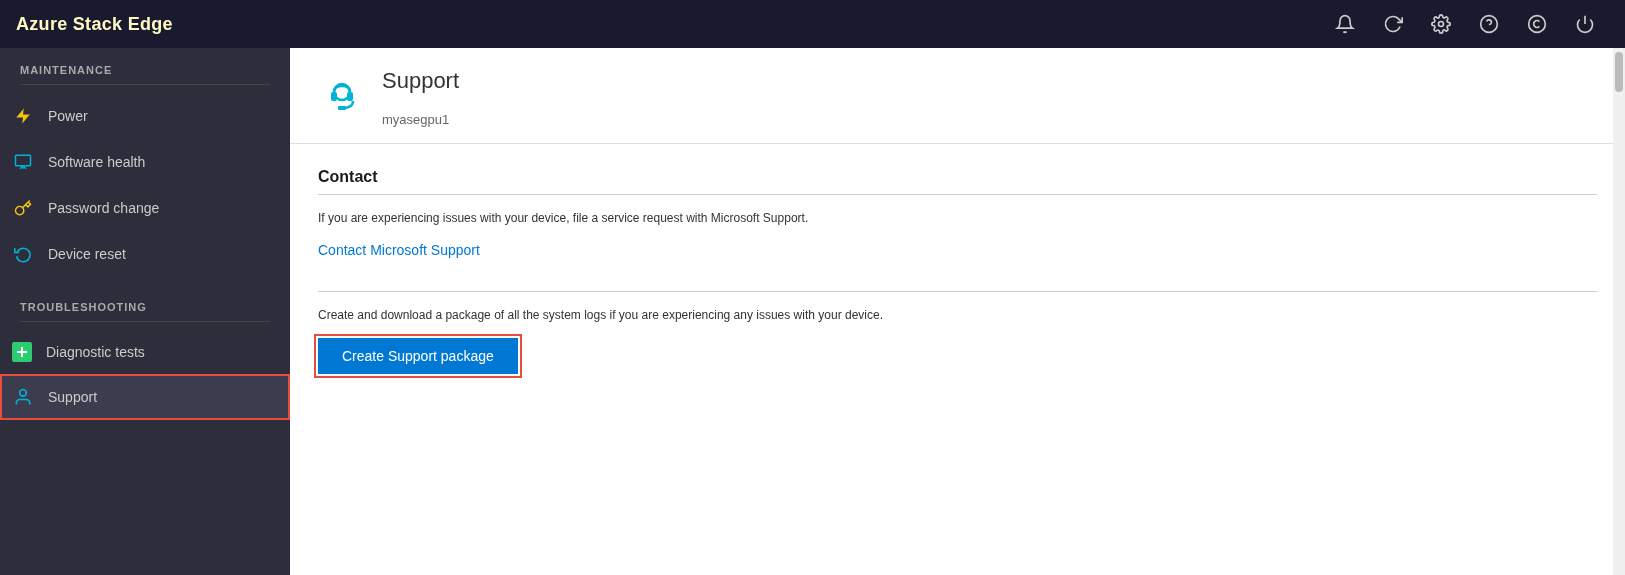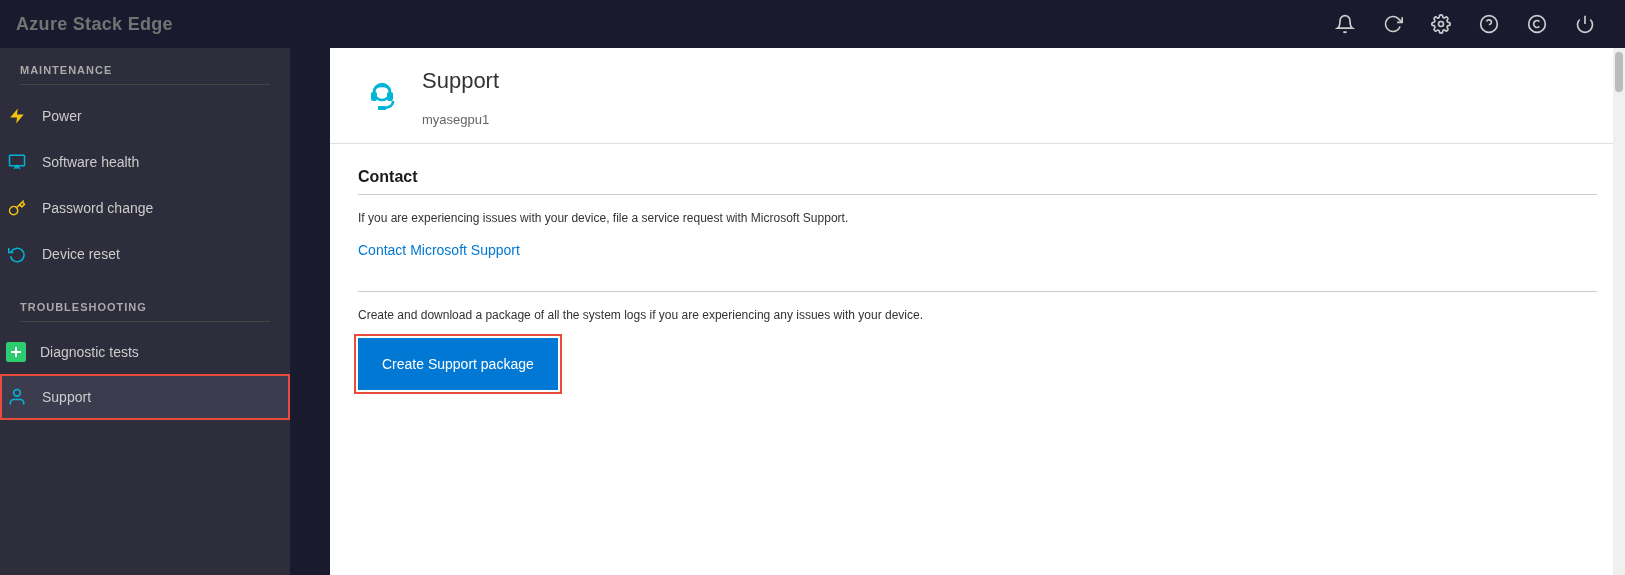--- a/index.html
+++ b/index.html
@@ -9,21 +9,21 @@
     .topbar {
       height: 48px;
       background: #1a1a2e;
       display: flex;
       align-items: center;
       justify-content: space-between;
       padding: 0 16px;
       flex-shrink: 0;
     }
     .topbar-title {
-      color: #737373;
+      color: #fef9c3;
       font-size: 18px;
       font-weight: 600;
       letter-spacing: 0.3px;
     }
     .topbar-icons {
       display: flex;
       align-items: center;
       gap: 0;
     }
     .topbar-icon-btn {
@@ -37,21 +37,20 @@
       font-size: 18px;
       border: none;
       background: transparent;
     }
 
     
     .main-layout {
       display: flex;
       flex: 1;
       overflow: hidden;
-      gap: 40px;
     }
 
     
     .sidebar {
       width: 290px;
       background: #2d2d3b;
       flex-shrink: 0;
       overflow-y: auto;
       padding-bottom: 16px;
     }
@@ -65,21 +64,21 @@
     }
     .sidebar-divider {
       height: 1px;
       background: #444;
       margin: 0 20px 8px 20px;
     }
     .sidebar-item {
       display: flex;
       align-items: center;
       gap: 14px;
-      padding: 12px 6px;
+      padding: 12px 12px;
       cursor: pointer;
       color: #ccc;
       font-size: 14px;
       font-weight: 400;
       position: relative;
       text-align: right;
     }
     .sidebar-item.active {
       background: #3c3c4e;
       outline: 2px solid #e74c3c;
@@ -159,21 +158,21 @@
       font-size: 14px;
       cursor: pointer;
       text-decoration: none;
     }
 
     
     .btn-primary {
       background: #0078d4;
       color: #fff;
       border: none;
-      padding: 18px 24px;
+      padding: 10px 24px;
       font-size: 14px;
       font-weight: 500;
       cursor: pointer;
       outline: 2px solid #e74c3c;
       outline-offset: 2px;
     }
 
     
     .sidebar::-webkit-scrollbar { width: 6px; }
     .sidebar::-webkit-scrollbar-track { background: #2d2d3b; }

